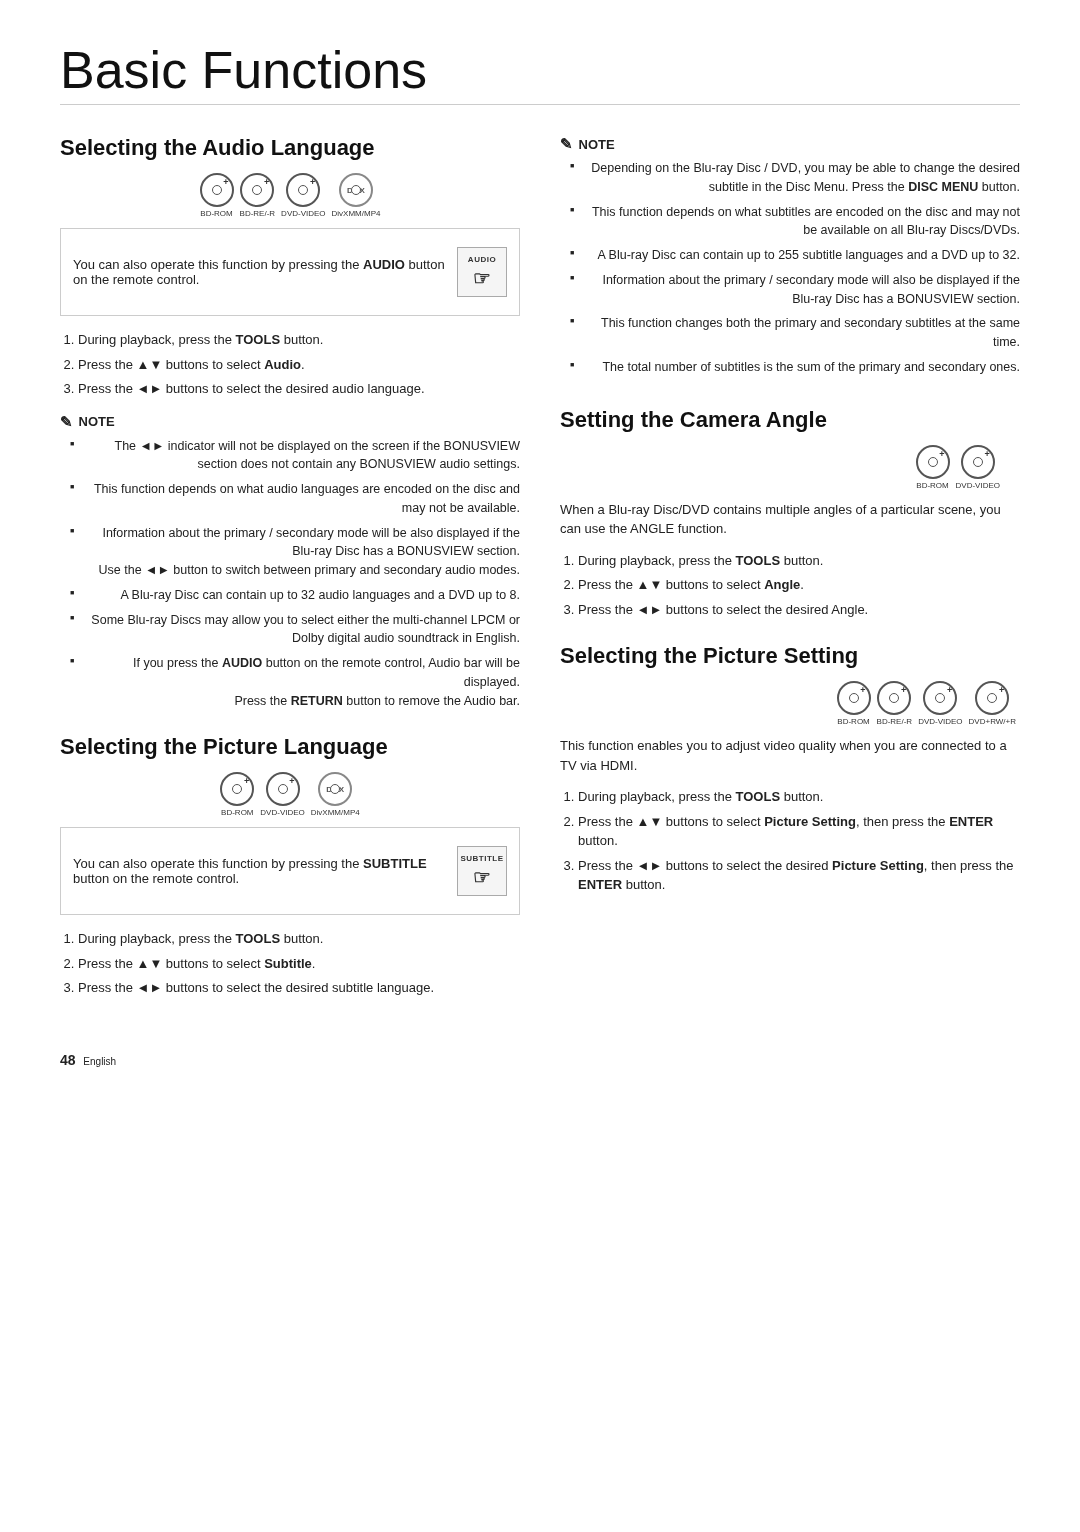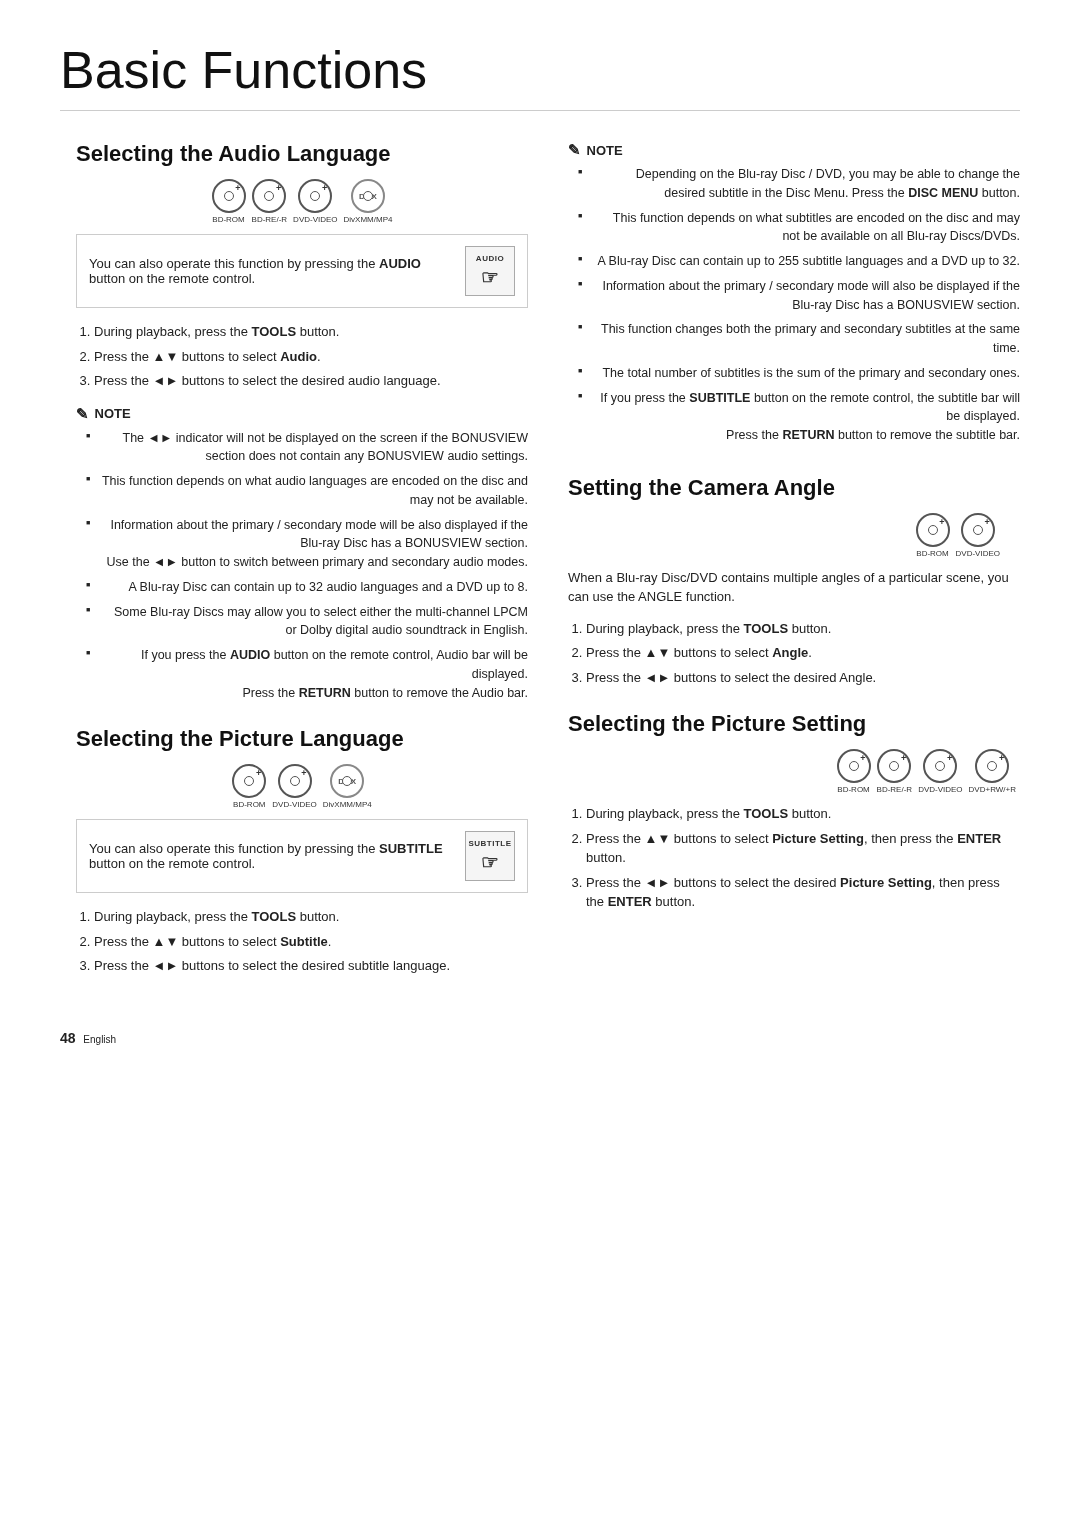--- a/index.html
+++ b/index.html
@@ -11,26 +11,25 @@
       width: 1080px;
       min-height: 1532px;
       padding: 40px 60px 40px 60px;
     }
     h1.page-title {
       font-size: 52px;
       font-weight: 300;
       margin-bottom: 30px;
       color: #111;
       border-bottom: 1px solid #ccc;
-      padding-bottom: 10px;
+      padding-bottom: 4px;
     }
     .two-col {
       display: flex;
       gap: 40px;
-      margin-left: 16px;
     }
     .col-left {
       flex: 1;
       max-width: 490px;
     }
     .col-right {
       flex: 1;
       max-width: 490px;
     }
     h2.section-title {
@@ -81,21 +80,21 @@
       font-weight: bold;
       line-height: 1;
     }
     .disc-icon .label {
       font-size: 8px;
       text-align: center;
       color: #333;
     }
     .info-box {
       border: 1px solid #ccc;
-      padding: 11px 12px;
+      padding: 18px 12px;
       margin-bottom: 14px;
       display: flex;
       align-items: center;
       justify-content: space-between;
       font-size: 13px;
       background: #fff;
     }
     .info-box .text { flex: 1; }
     .button-img {
       width: 50px;
@@ -295,21 +294,20 @@
         <span class="note-icon">✎</span>
         <span>NOTE</span>
       </div>
       <ul class="note-list">
         <li>Depending on the Blu-ray Disc / DVD, you may be able to change the desired subtitle in the Disc Menu. Press the <b>DISC MENU</b> button.</li>
         <li>This function depends on what subtitles are encoded on the disc and may not be available on all Blu-ray Discs/DVDs.</li>
         <li>A Blu-ray Disc can contain up to 255 subtitle languages and a DVD up to 32.</li>
         <li>Information about the primary / secondary mode will also be displayed if the Blu-ray Disc has a BONUSVIEW section.</li>
         <li>This function changes both the primary and secondary subtitles at the same time.</li>
         <li>The total number of subtitles is the sum of the primary and secondary ones.</li>
-        <li>If you press the <b>SUBTITLE</b> button on the remote control, the subtitle bar will be displayed.<br>Press the <b>RETURN</b> button to remove the subtitle bar.</li>
       </ul>
     </div>
 
     <div class="section-separator">
       <h2 class="section-title">Setting the Camera Angle</h2>
 
       <div class="disc-icons" style="justify-content:flex-end;margin-right:20px;">
         <div class="disc-icon">
           <div class="circle">
               <span class="plus">+</span>
@@ -356,20 +354,21 @@
           <span class="label">DVD-VIDEO</span>
         </div>
         <div class="disc-icon">
           <div class="circle">
               <span class="plus">+</span>
             </div>
           <span class="label">DVD+RW/+R</span>
         </div>
       </div>
 
+      <p style="margin-bottom:12px;font-size:13px;line-height:1.5;">This function enables you to adjust video quality when you are connected to a TV via HDMI.</p>
 
       <ol class="steps">
         <li>During playback, press the <b>TOOLS</b> button.</li>
         <li>Press the ▲▼ buttons to select <b>Picture Setting</b>, then press the <b>ENTER</b> button.</li>
         <li>Press the ◄► buttons to select the desired <b>Picture Setting</b>, then press the <b>ENTER</b> button.</li>
       </ol>
     </div>
 
   </div>
 </div>

